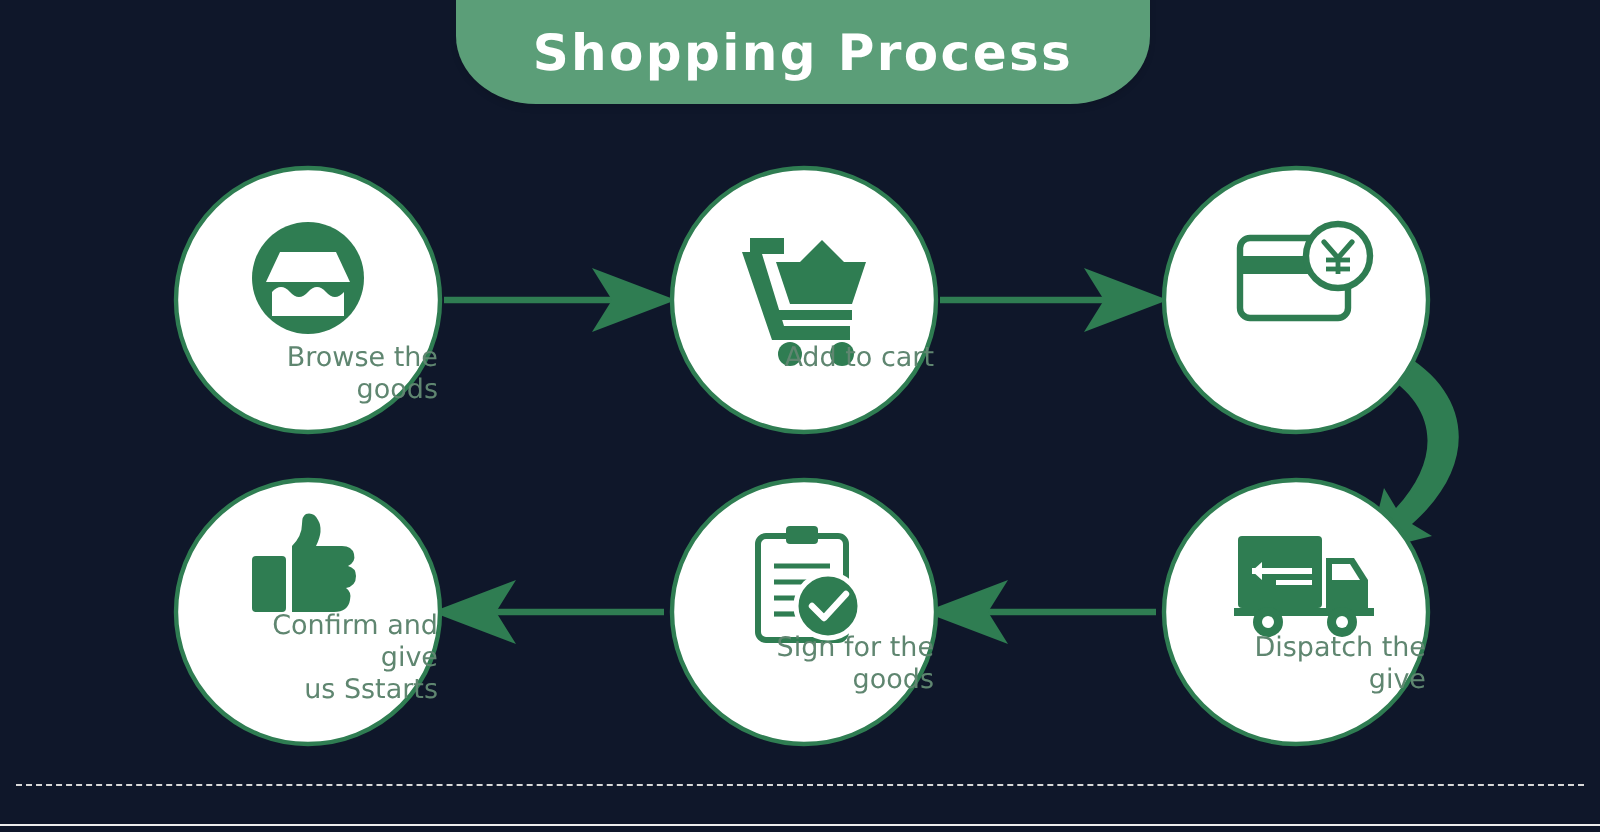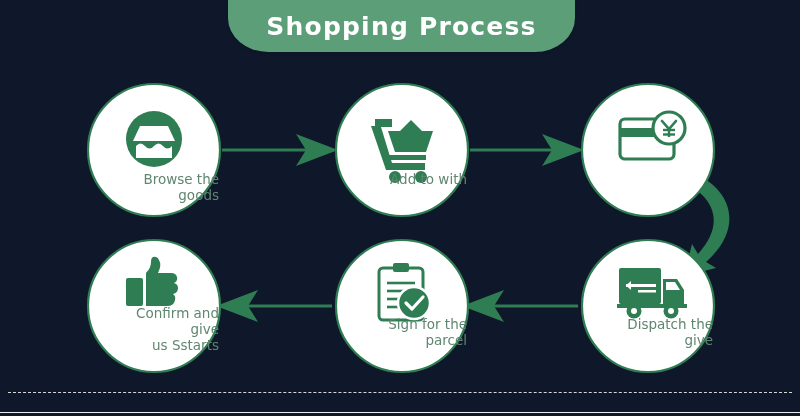--- a/index.html
+++ b/index.html
@@ -210,25 +210,25 @@
                  q 4 -8 1 -13
                  q -2 -4 -6 -3
                  q -2 1 -2 5
                  q 0 6 -5 11 Z"></path>
       </g>
     </g>
   </svg>
 
   <div class="node-label" style="left:89px; top:171px;">Browse the
 goods</div>
-  <div class="node-label" style="left:337px; top:171px;">Add to with</div>
+  <div class="node-label" style="left:337px; top:171px;">Add to cart</div>
   <div class="node-label" style="left:583px; top:316px;">Dispatch the
 give</div>
   <div class="node-label" style="left:337px; top:316px;">Sign for the
-parcel</div>
+goods</div>
   <div class="node-label" style="left:89px; top:305px;">Confirm and
 give
 us Sstarts</div>
 
   <div class="dotted-rule"></div>
   <div class="solid-rule"></div>
 
 </div>
 
 </body></html>

